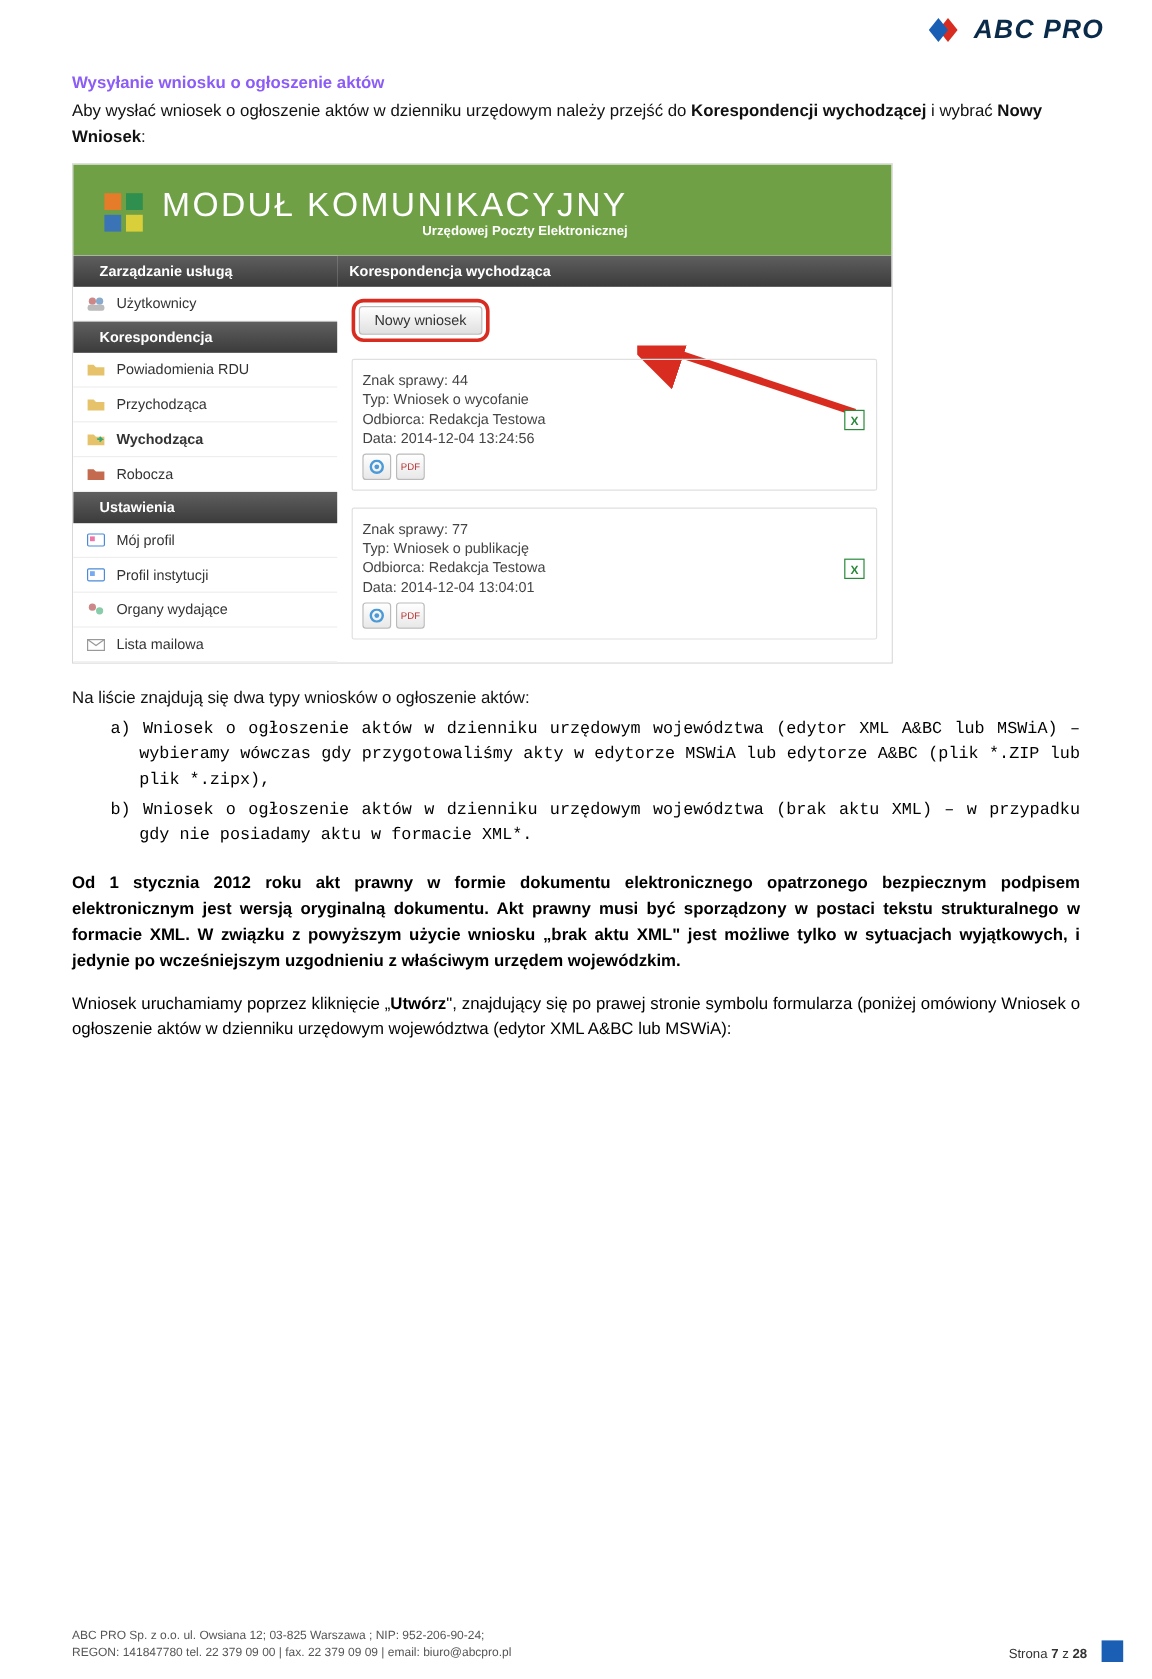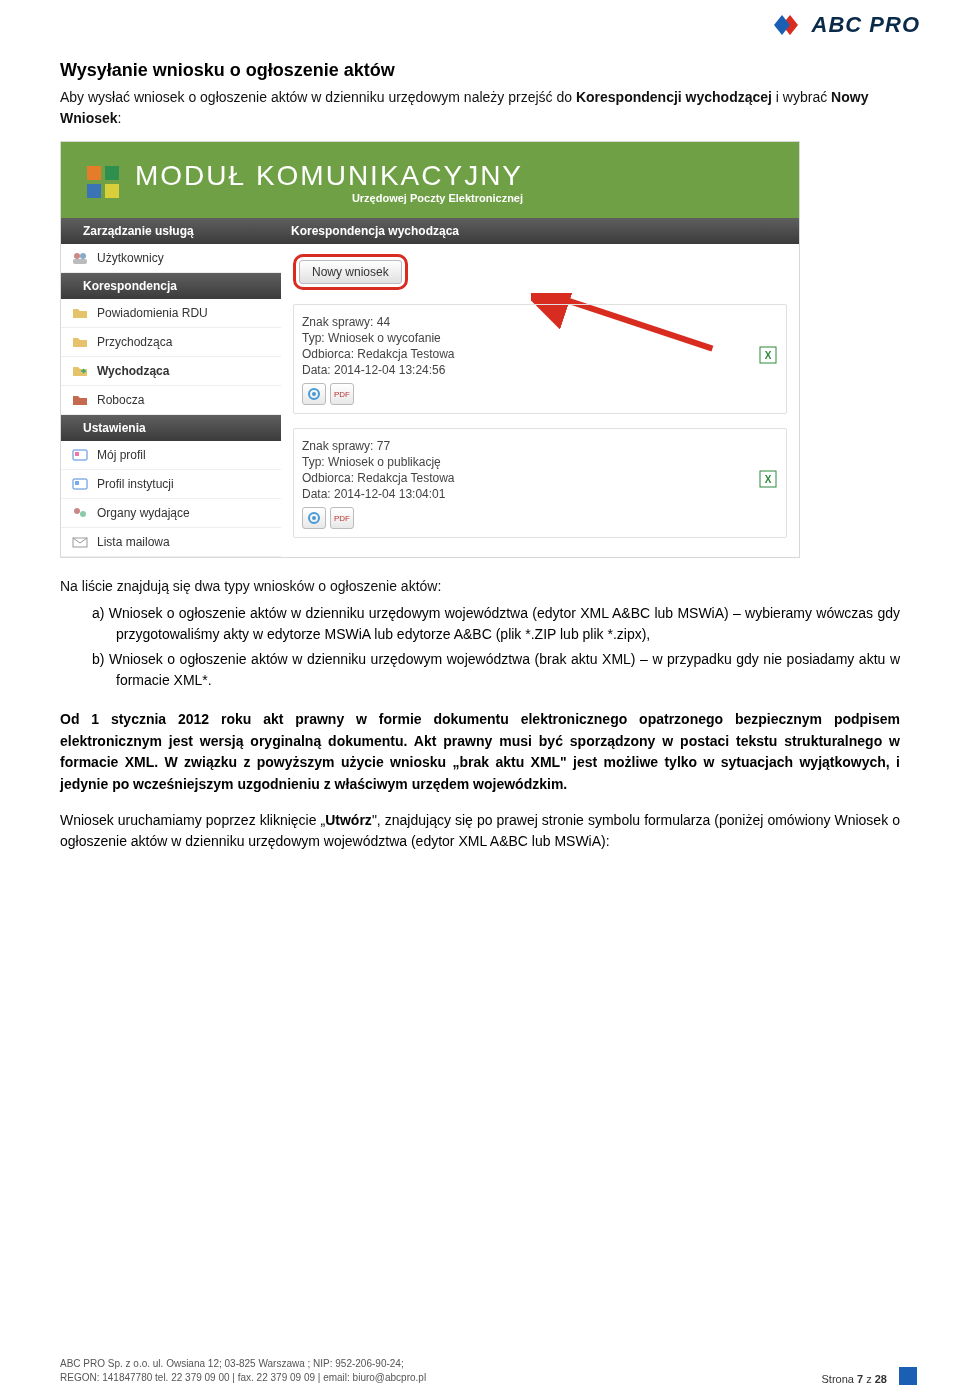--- a/index.html
+++ b/index.html
@@ -30,37 +30,37 @@
     }
     .brand-icon svg { display:block; }
     .brand-text {
       font-weight: 900;
       font-size: 22px;
       letter-spacing: 1px;
       color: #0a2a4a;
       font-style: italic;
     }
     .section-title {
-      color: #000000;
+      color: #8b5cf6;
       font-weight: bold;
-      font-size: 18px;
+      font-size: 14px;
       margin-top: 40px;
       margin-bottom: 6px;
     }
     .para {
       font-size: 14px;
       line-height: 1.5;
       color: #111;
     }
     .para .bold { font-weight: bold; }
 
     
     .shot {
       margin: 12px 0 18px 0;
-      width: 740px;
+      width: 684px;
       border: 1px solid #d8d8d8;
       overflow: hidden;
     }
     .shot-header {
       background: #6fa045;
       color: #fff;
       padding: 18px 22px 14px 22px;
       display: flex;
       align-items: center;
       gap: 12px;
@@ -173,37 +173,38 @@
       color: #2b6;
     }
     .excel-icon {
       position: absolute;
       right: 8px; top: 40px;
       width: 20px; height: 20px;
     }
 
     .list-block {
       margin: 6px 0 18px 0;
+      font-family: Liberation Mono, monospace;
     }
     .list-item {
       font-size: 14px;
       line-height: 1.5;
       padding-left: 56px;
       text-indent: -24px;
       margin: 4px 0;
       text-align: justify;
     }
     .uwaga-label { font-weight: bold; font-size: 14px; margin-bottom: 14px; }
     .uwaga-body { font-size: 14px; line-height: 1.55; text-align: justify; font-weight: bold; margin-bottom: 14px; }
     .para-just { font-size: 14px; line-height: 1.55; text-align: justify; }
 
     .footer {
       position: absolute;
       bottom: 14px;
-      left: 60px; right: 43px;
+      left: 60px; right: 24px;
       display: flex;
       justify-content: space-between;
       align-items: flex-end;
       color: #555;
       font-size: 10px;
     }
     .footer .page-num { font-size: 11px; color: #333; }
     .footer .page-num .bb { font-weight: bold; }
     .footer .sq {
       width: 18px; height: 18px;

